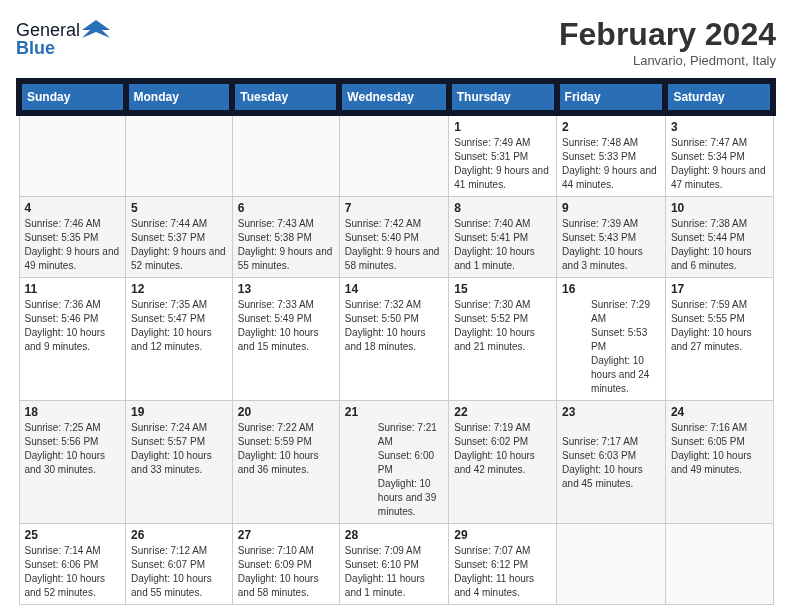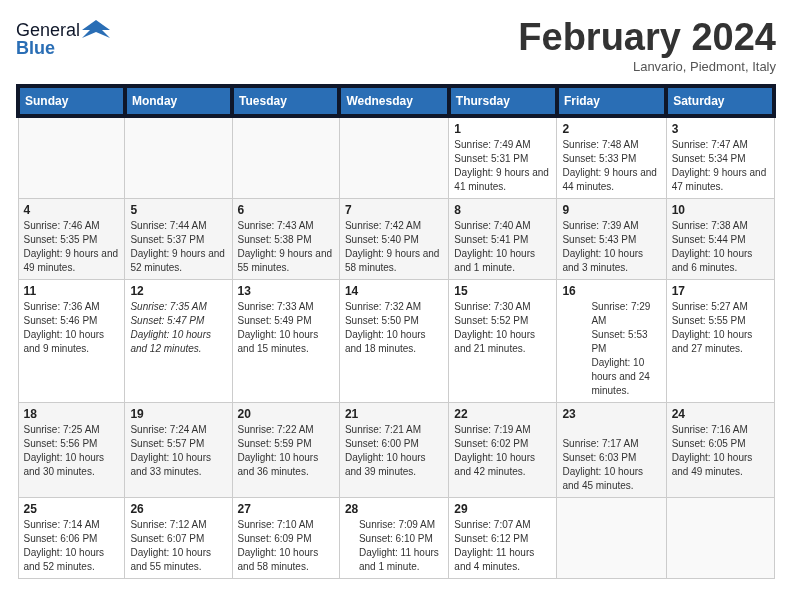--- a/index.html
+++ b/index.html
@@ -32,41 +32,41 @@
     }
     .logo-icon {
       width: 28px;
       height: 28px;
       margin-left: 2px;
     }
     .title-block {
       text-align: right;
     }
     .main-title {
-      font-size: 38px;
+      font-size: 32px;
       font-weight: bold;
       color: #333;
     }
     .subtitle {
       font-size: 13px;
       color: #555;
     }
     table {
       width: 100%;
       border-collapse: collapse;
       font-size: 11px;
     }
     thead tr th {
       background-color: #2a6eb5;
       color: #fff;
       text-align: left;
       padding: 6px 5px;
       font-size: 12px;
       font-weight: bold;
-      border: 4px solid #0f172a;
+      border: 6px solid #0f172a;
     }
     tbody tr td {
       border: 1px solid #ccc;
       vertical-align: top;
       padding: 4px 5px;
       width: 113px;
       min-height: 70px;
       background: #fff;
     }
     tbody tr:nth-child(even) td {
@@ -191,21 +191,21 @@
       </tr>
       <tr>
         <td>
           <div class="day-number">11</div>
           <div class="day-info" style="white-space: pre-line;">Sunrise: 7:36 AM
 Sunset: 5:46 PM
 Daylight: 10 hours and 9 minutes.</div>
         </td>
         <td>
           <div class="day-number">12</div>
-          <div class="day-info" style="white-space: pre-line; font-style: italic;">Sunrise: 7:35 AM
+          <div class="day-info" style="white-space: pre-line;">Sunrise: 7:35 AM
 Sunset: 5:47 PM
 Daylight: 10 hours and 12 minutes.</div>
         </td>
         <td>
           <div class="day-number">13</div>
           <div class="day-info" style="white-space: pre-line;">Sunrise: 7:33 AM
 Sunset: 5:49 PM
 Daylight: 10 hours and 15 minutes.</div>
         </td>
         <td>
@@ -221,21 +221,21 @@
 Daylight: 10 hours and 21 minutes.</div>
         </td>
         <td>
           <div class="day-number">16</div>
           <div class="day-info" style="white-space: pre-line; margin-left: 29px;">Sunrise: 7:29 AM
 Sunset: 5:53 PM
 Daylight: 10 hours and 24 minutes.</div>
         </td>
         <td>
           <div class="day-number">17</div>
-          <div class="day-info" style="white-space: pre-line;">Sunrise: 5:27 AM
+          <div class="day-info" style="white-space: pre-line;">Sunrise: 7:59 AM
 Sunset: 5:55 PM
 Daylight: 10 hours and 27 minutes.</div>
         </td>
       </tr>
       <tr>
         <td>
           <div class="day-number">18</div>
           <div class="day-info" style="white-space: pre-line;">Sunrise: 7:25 AM
 Sunset: 5:56 PM
 Daylight: 10 hours and 30 minutes.</div>
@@ -247,21 +247,21 @@
 Daylight: 10 hours and 33 minutes.</div>
         </td>
         <td>
           <div class="day-number">20</div>
           <div class="day-info" style="white-space: pre-line;">Sunrise: 7:22 AM
 Sunset: 5:59 PM
 Daylight: 10 hours and 36 minutes.</div>
         </td>
         <td>
           <div class="day-number">21</div>
-          <div class="day-info" style="white-space: pre-line;">Sunrise: 7:21 AM
+          <div class="day-info" style="white-space: pre-line; margin-left: 33px;">Sunrise: 7:21 AM
 Sunset: 6:00 PM
 Daylight: 10 hours and 39 minutes.</div>
         </td>
         <td>
           <div class="day-number">22</div>
           <div class="day-info" style="white-space: pre-line;">Sunrise: 7:19 AM
 Sunset: 6:02 PM
 Daylight: 10 hours and 42 minutes.</div>
         </td>
         <td>
@@ -291,21 +291,21 @@
 Daylight: 10 hours and 55 minutes.</div>
         </td>
         <td>
           <div class="day-number">27</div>
           <div class="day-info" style="white-space: pre-line;">Sunrise: 7:10 AM
 Sunset: 6:09 PM
 Daylight: 10 hours and 58 minutes.</div>
         </td>
         <td>
           <div class="day-number">28</div>
-          <div class="day-info" style="white-space: pre-line; margin-left: 14px;">Sunrise: 7:09 AM
+          <div class="day-info" style="white-space: pre-line;">Sunrise: 7:09 AM
 Sunset: 6:10 PM
 Daylight: 11 hours and 1 minute.</div>
         </td>
         <td>
           <div class="day-number">29</div>
           <div class="day-info" style="white-space: pre-line;">Sunrise: 7:07 AM
 Sunset: 6:12 PM
 Daylight: 11 hours and 4 minutes.</div>
         </td>
         <td class="empty-cell"></td>

